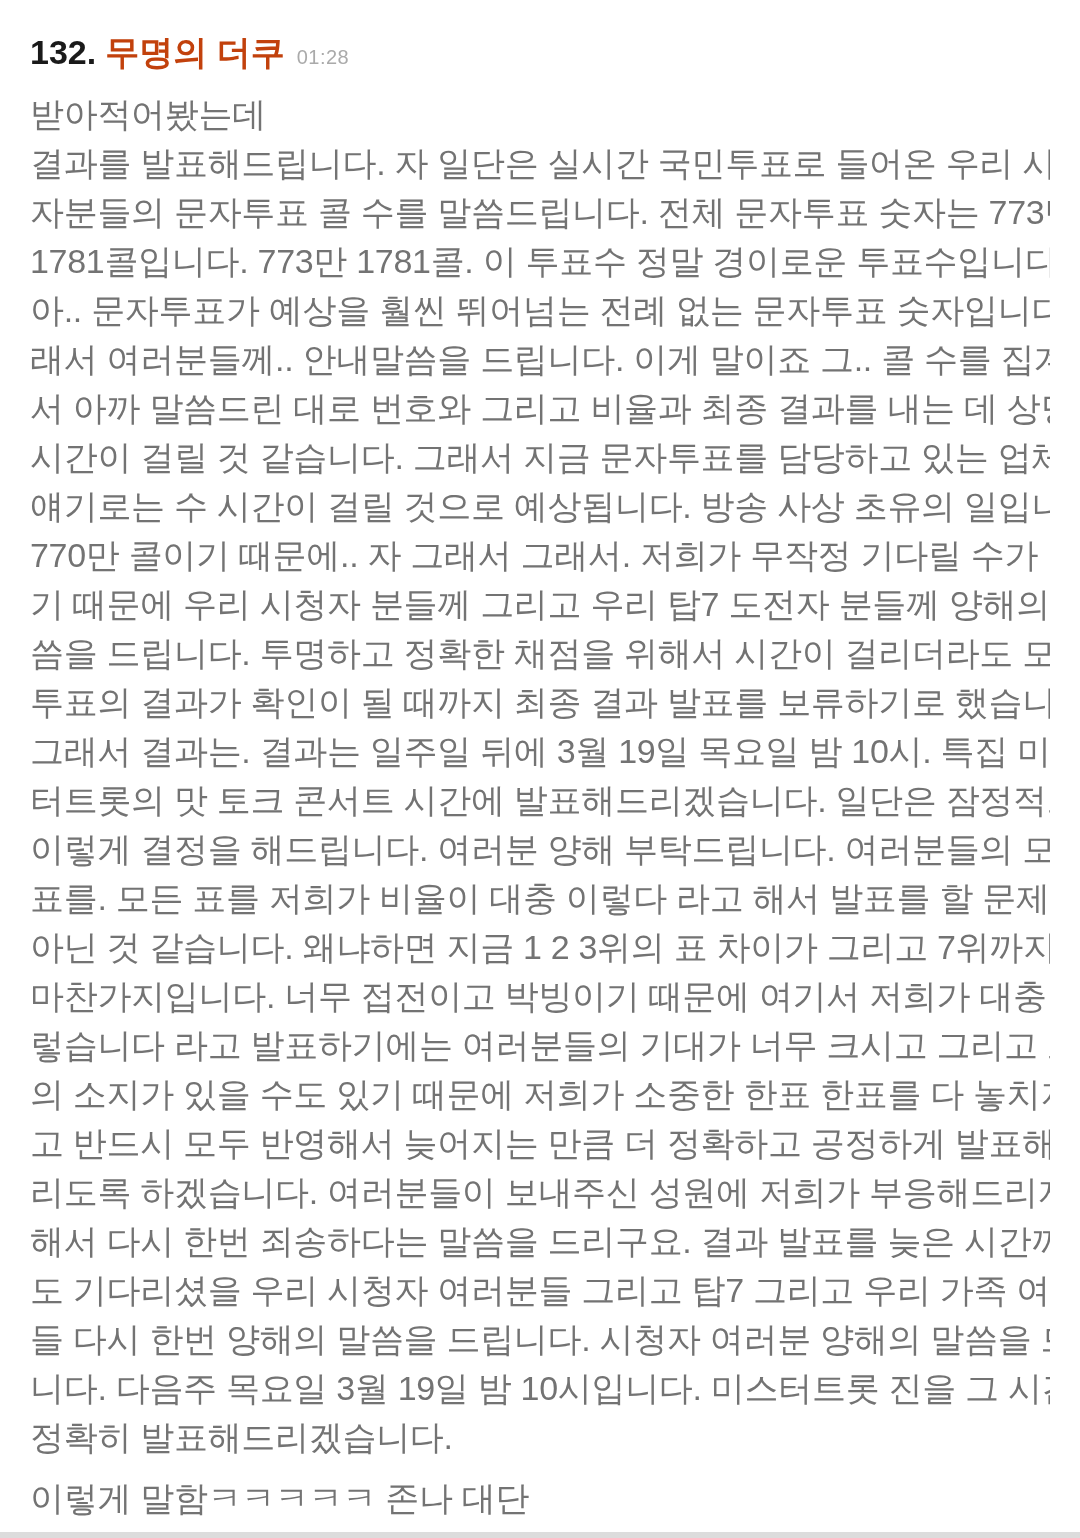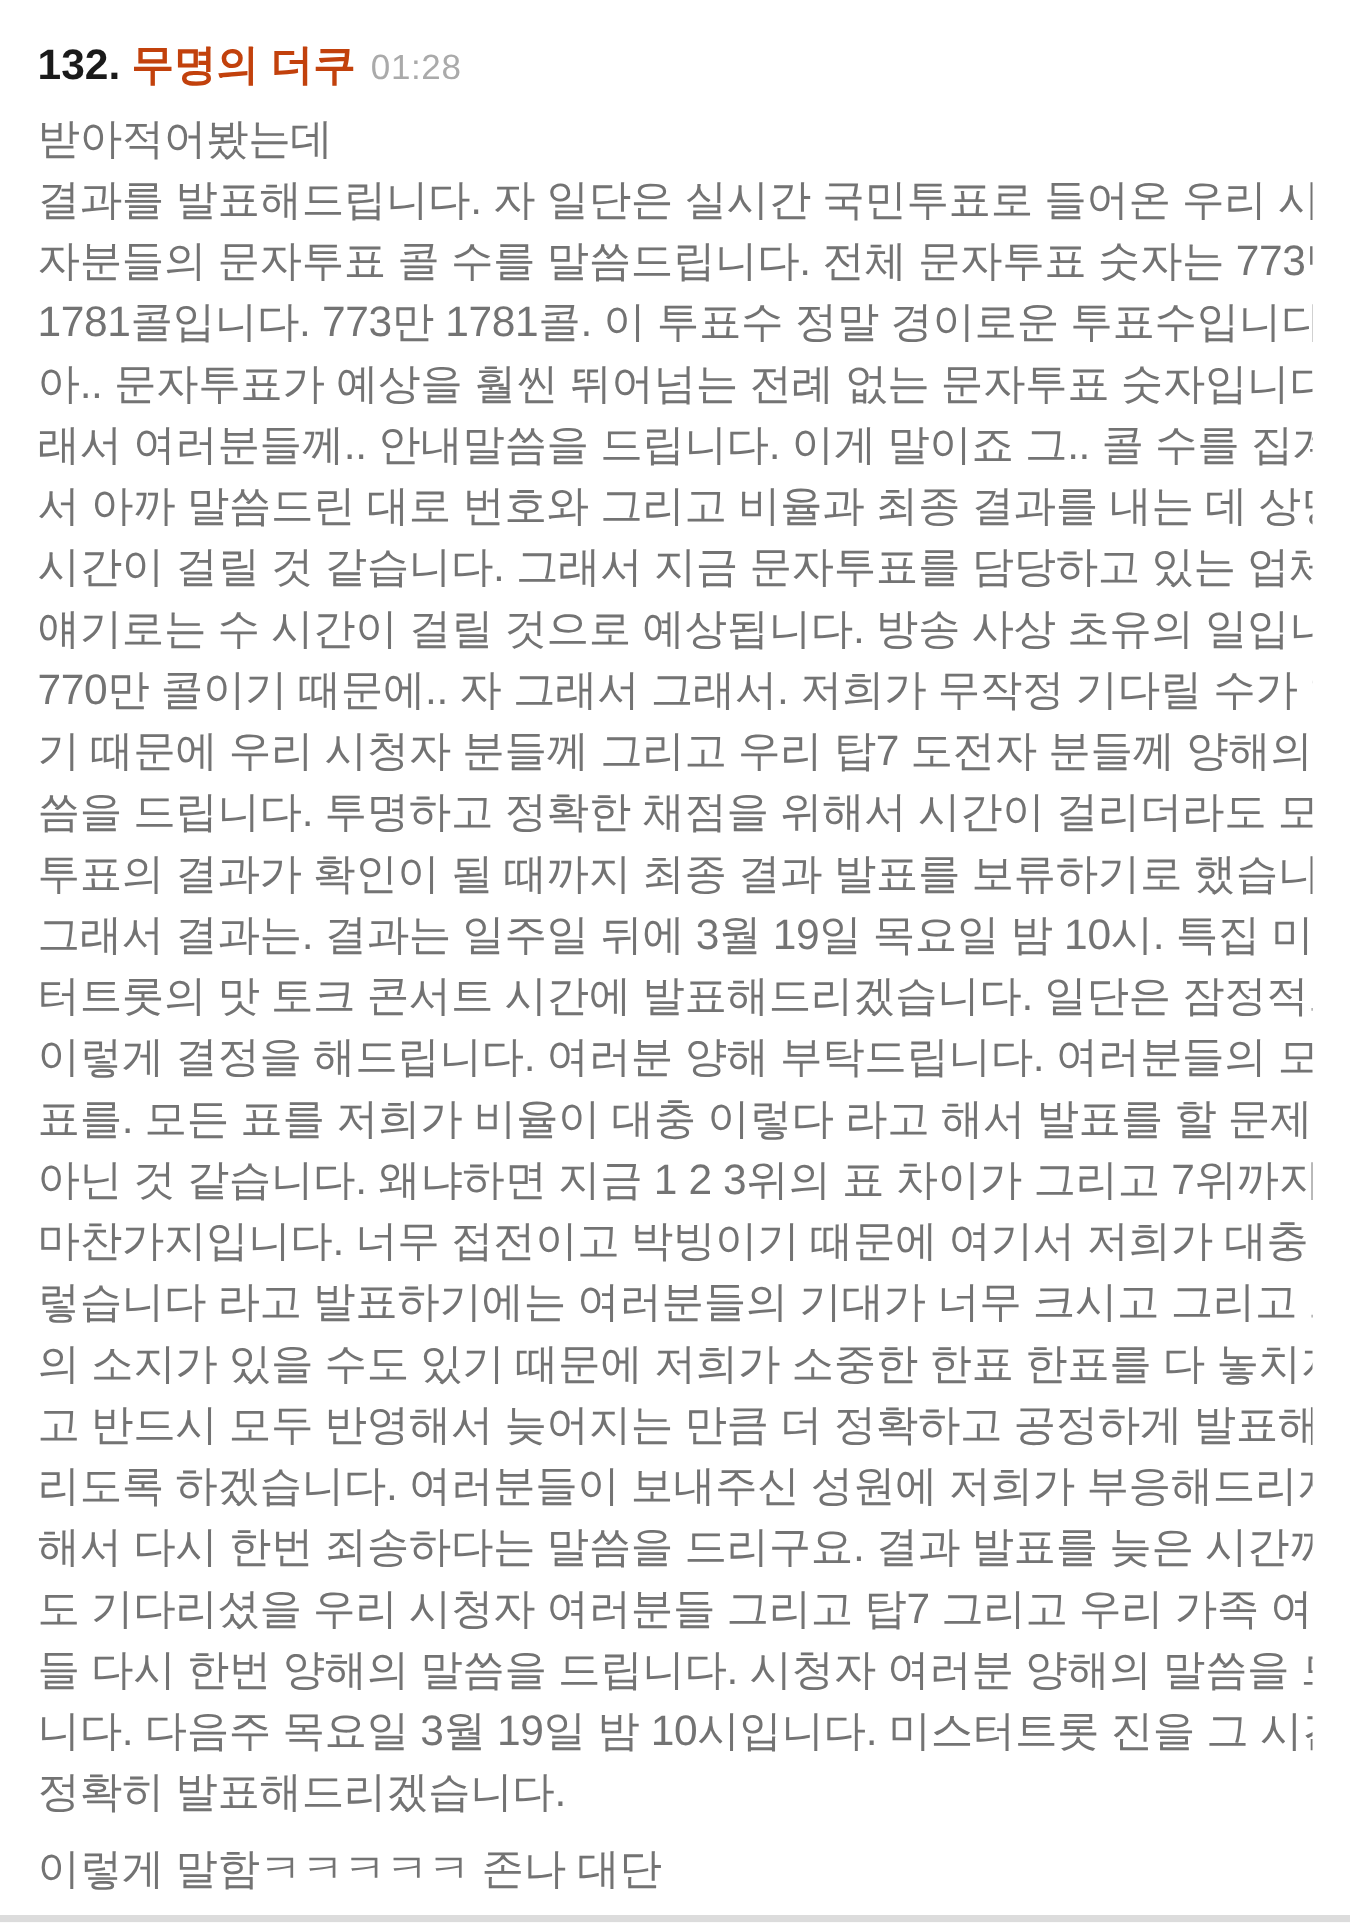--- a/index.html
+++ b/index.html
@@ -34,21 +34,21 @@
   .comment-number {
     color: #1a1a1a;
     margin-right: 9px;
   }
   .comment-author {
     color: #c2410c;
   }
   .comment-time {
     display: inline-block;
     margin-left: 12px;
-    font-size: 28px;
+    font-size: 20px;
     font-weight: 400;
     color: #aaaaaa;
     letter-spacing: 0.5px;
     vertical-align: baseline;
   }
   .comment-body,
   .comment-remark {
     font-size: 34px;
     line-height: 49px;
     font-weight: 400;

